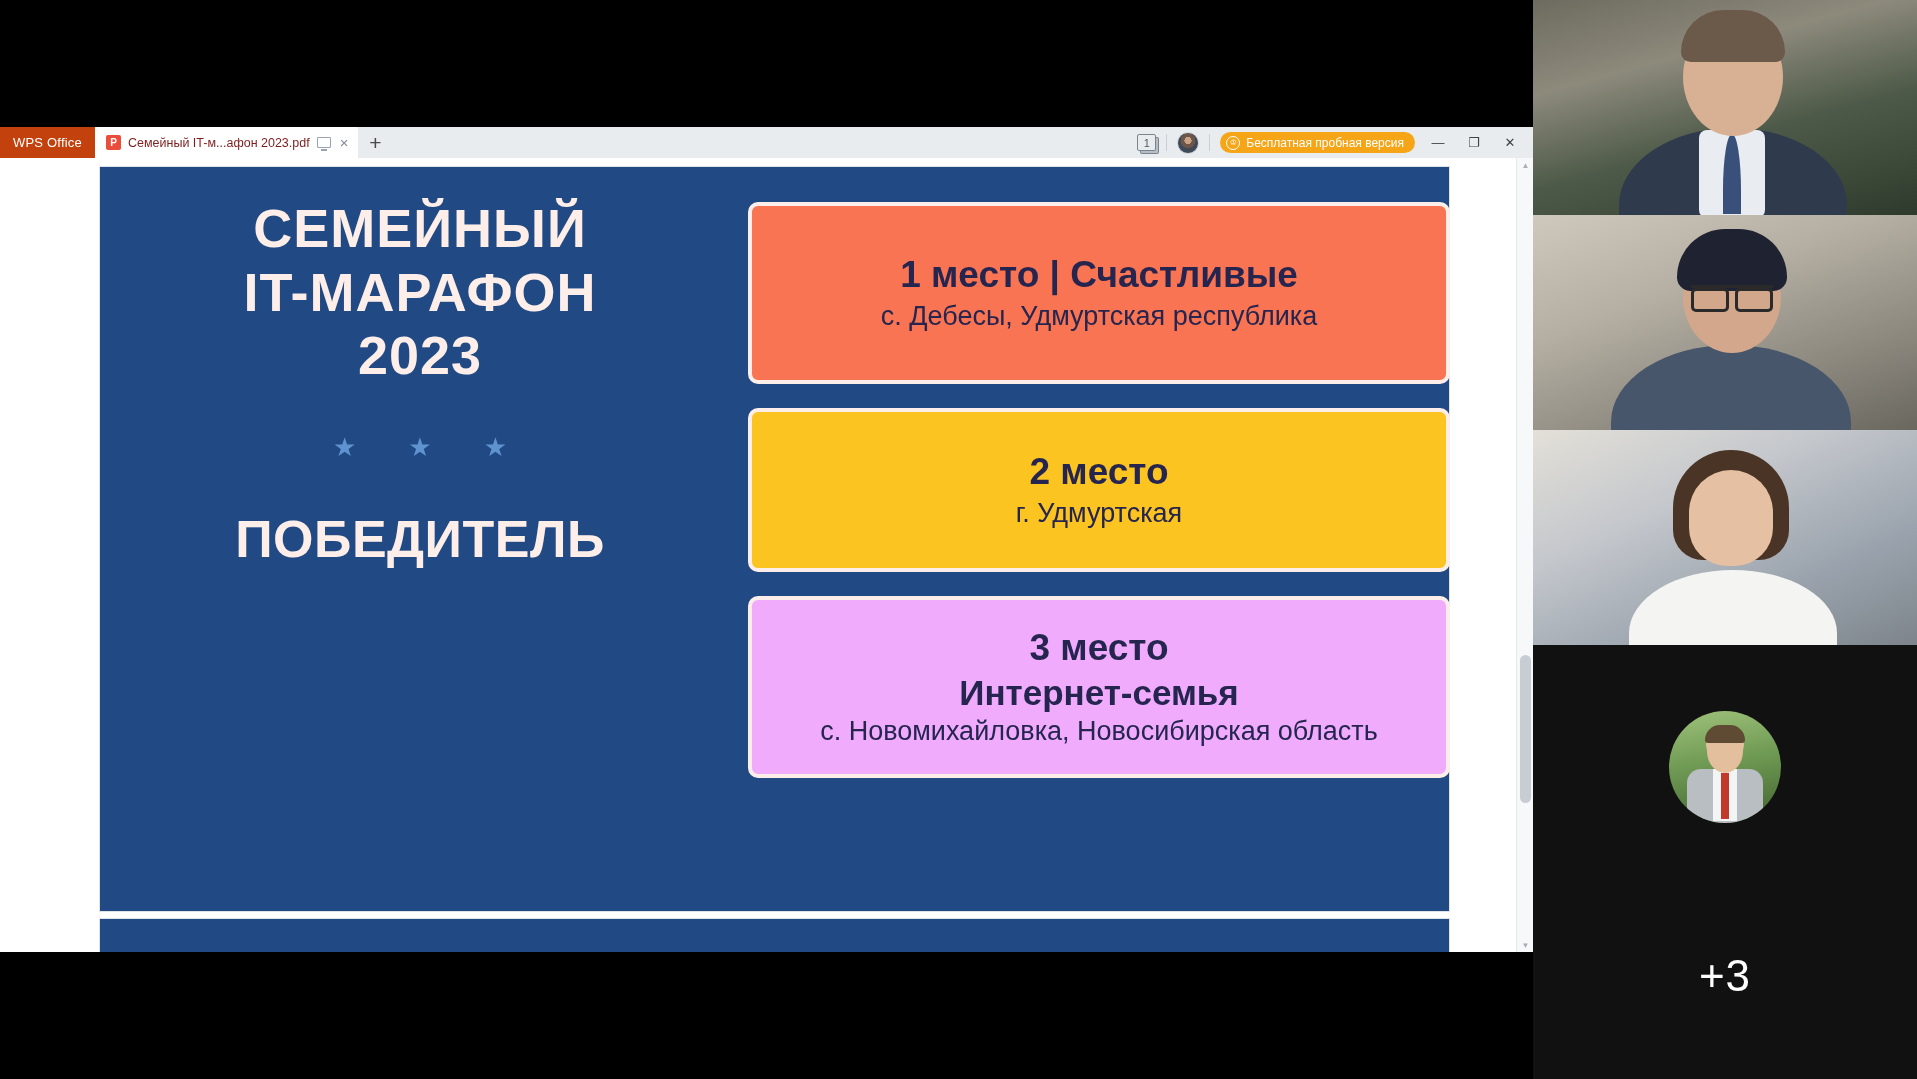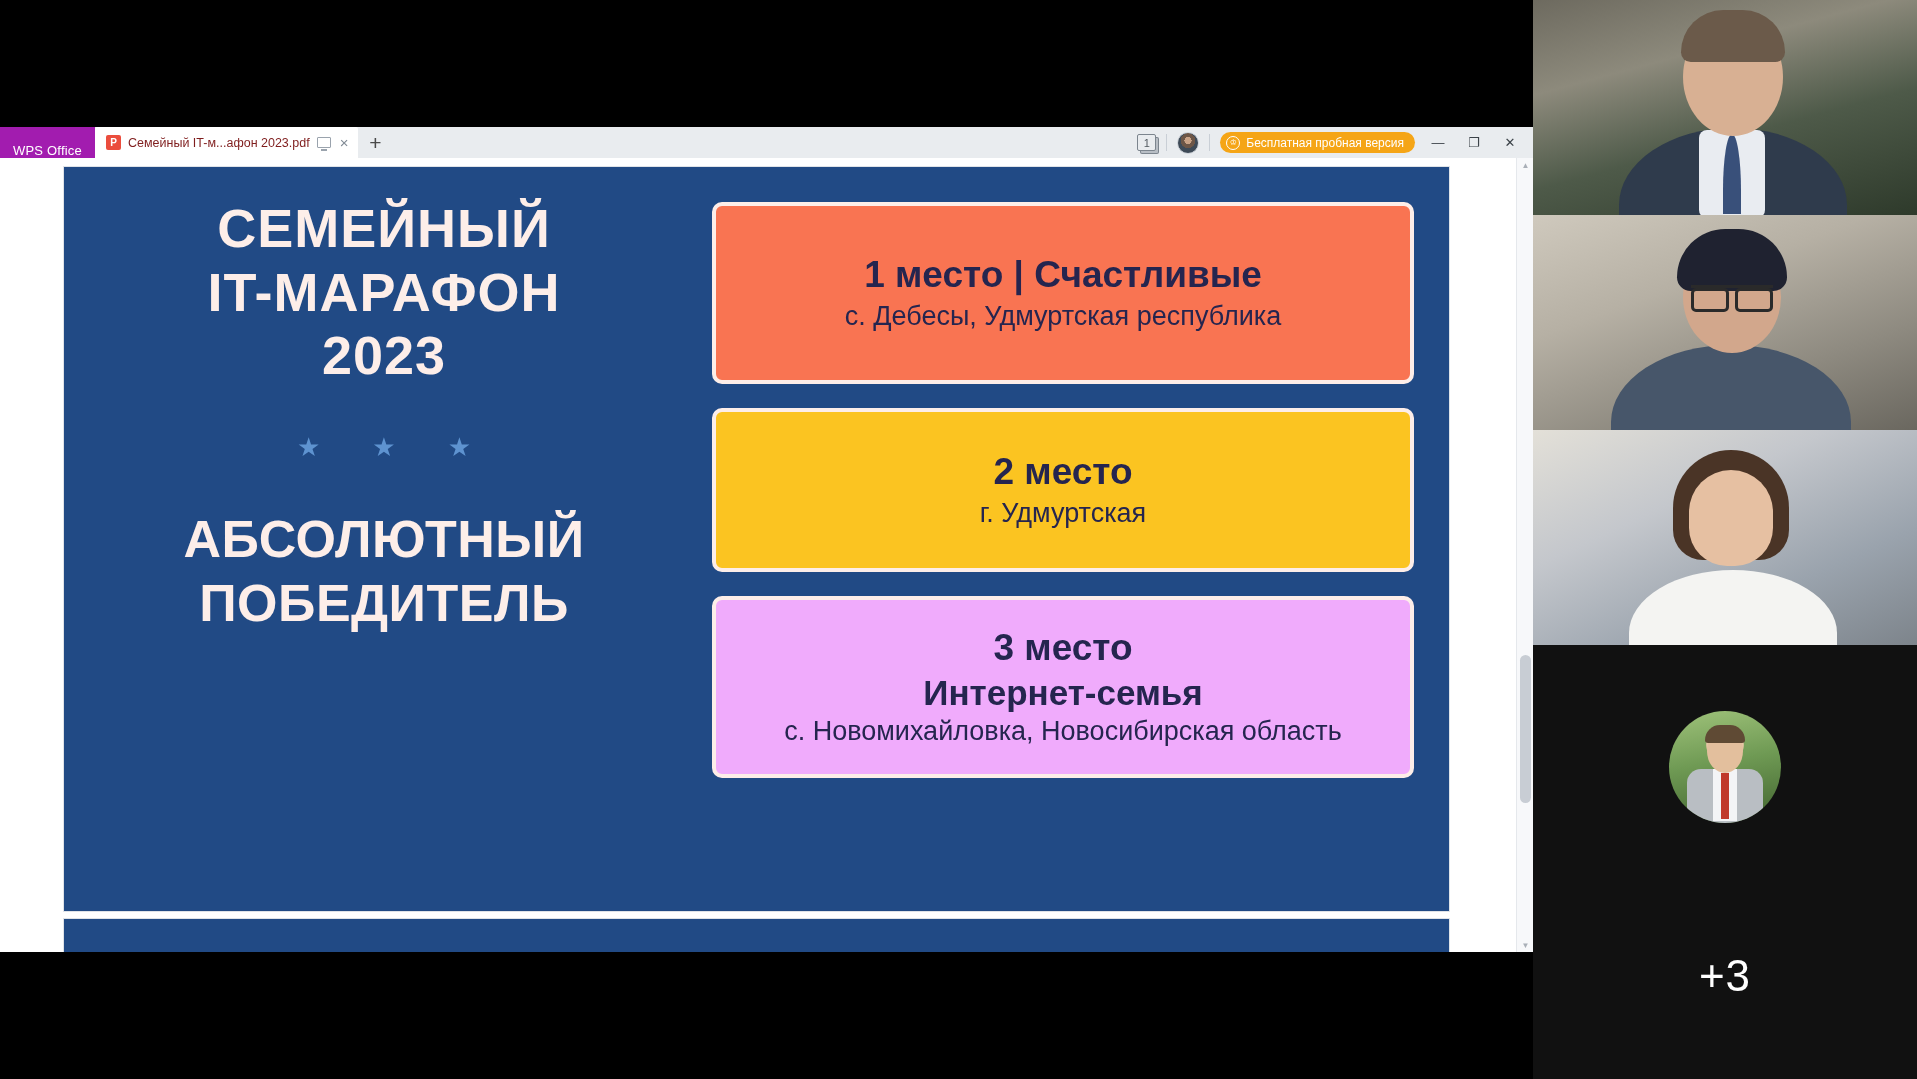--- a/index.html
+++ b/index.html
@@ -29,24 +29,24 @@
   
   #tab-strip {
     position: relative;
     height: 31px;
     background: #e9ecef;
     display: flex;
     align-items: stretch;
   }
   #wps-brand {
     width: 95px;
-    background: #a21caf;
+    background: #c2410c;
     color: #ffffff;
     font-size: 13px;
-    display: flex; align-items: flex-end; justify-content: center;
+    display: flex; align-items: center; justify-content: center;
     letter-spacing: .2px;
   }
   .doc-tab {
     height: 31px;
     background: #ffffff;
     display: flex; align-items: center;
     padding: 0 8px 0 11px;
     gap: 7px;
     min-width: 228px;
     border-top-left-radius: 2px;
@@ -142,20 +142,21 @@
     overflow: hidden;
   }
   #page-stack {
     position: absolute;
     left: 64px; top: 9px;
     width: 1385px;
   }
   .pdf-page {
     background: #214a85;
     box-shadow: 0 0 0 1px #dfe3e8;
+    margin-left: 36px;
   }
   #pdf-page-1 { height: 744px; position: relative; }
   #pdf-page-2 { height: 36px; margin-top: 8px; }
 
   
   #slide-left {
     position: absolute;
     left: 0px; top: 30px;
     width: 640px;
     text-align: center;
@@ -371,21 +372,20 @@
               <div class="slide-title-line">IT-МАРАФОН</div>
               <div class="slide-title-line">2023</div>
 
               <div id="stars-row">
                 <span class="star" style="color: rgb(94, 147, 208);">★</span>
                 <span class="star" style="color: rgb(94, 147, 208);">★</span>
                 <span class="star" style="color: rgb(94, 147, 208);">★</span>
               </div>
 
               <div id="slide-subtitle">
-                <div class="slide-sub-line">АБСОЛЮТНЫЙ</div>
                 <div class="slide-sub-line">ПОБЕДИТЕЛЬ</div>
               </div>
             </div>
 
             <div id="cards-col">
 
               <div class="award-card" id="card-1" style="background: rgb(249, 116, 82); color: rgb(37, 37, 79);">
                 <div class="place">1 место | Счастливые</div>
                 <div class="location">с. Дебесы, Удмуртская республика</div>
               </div>

